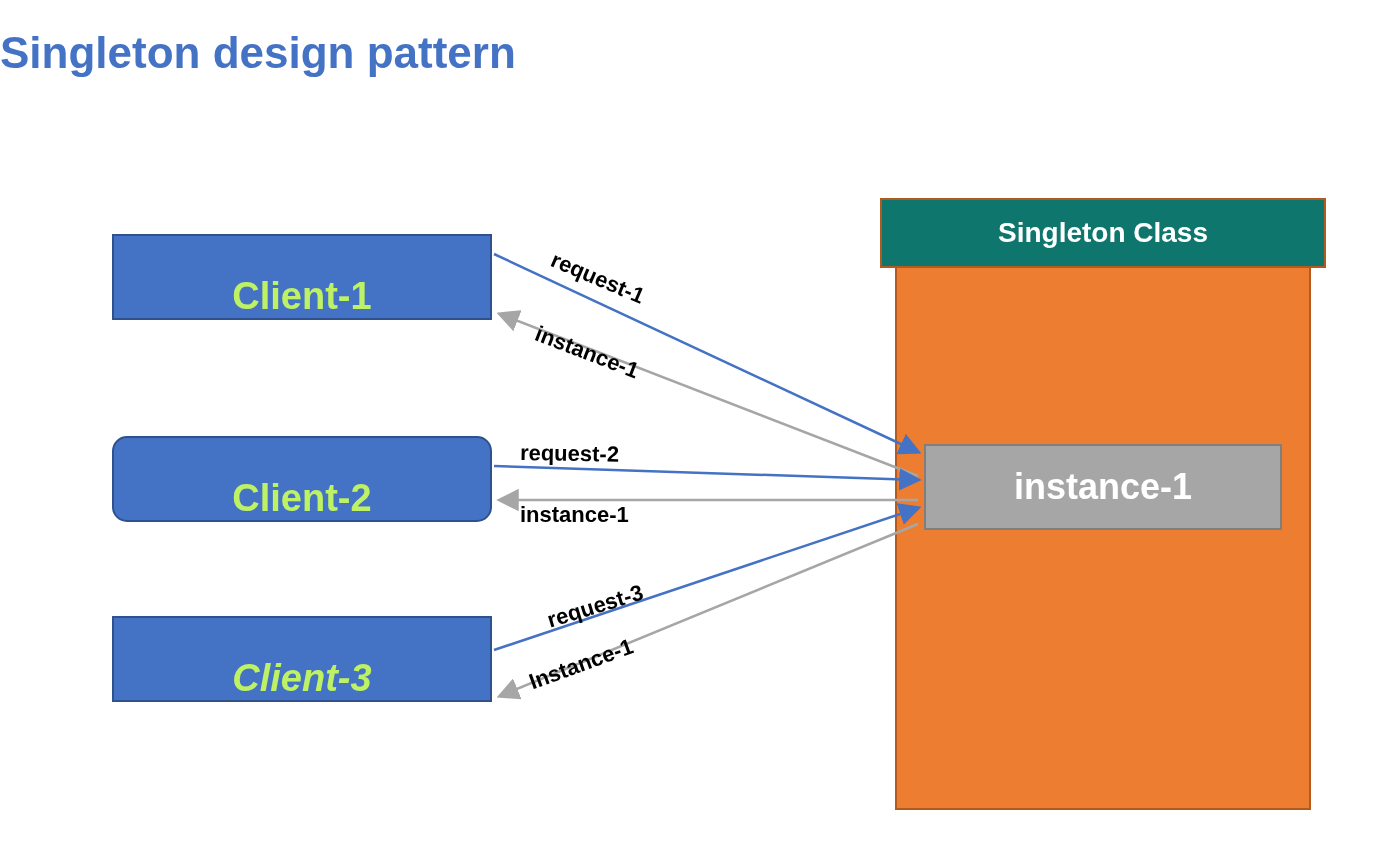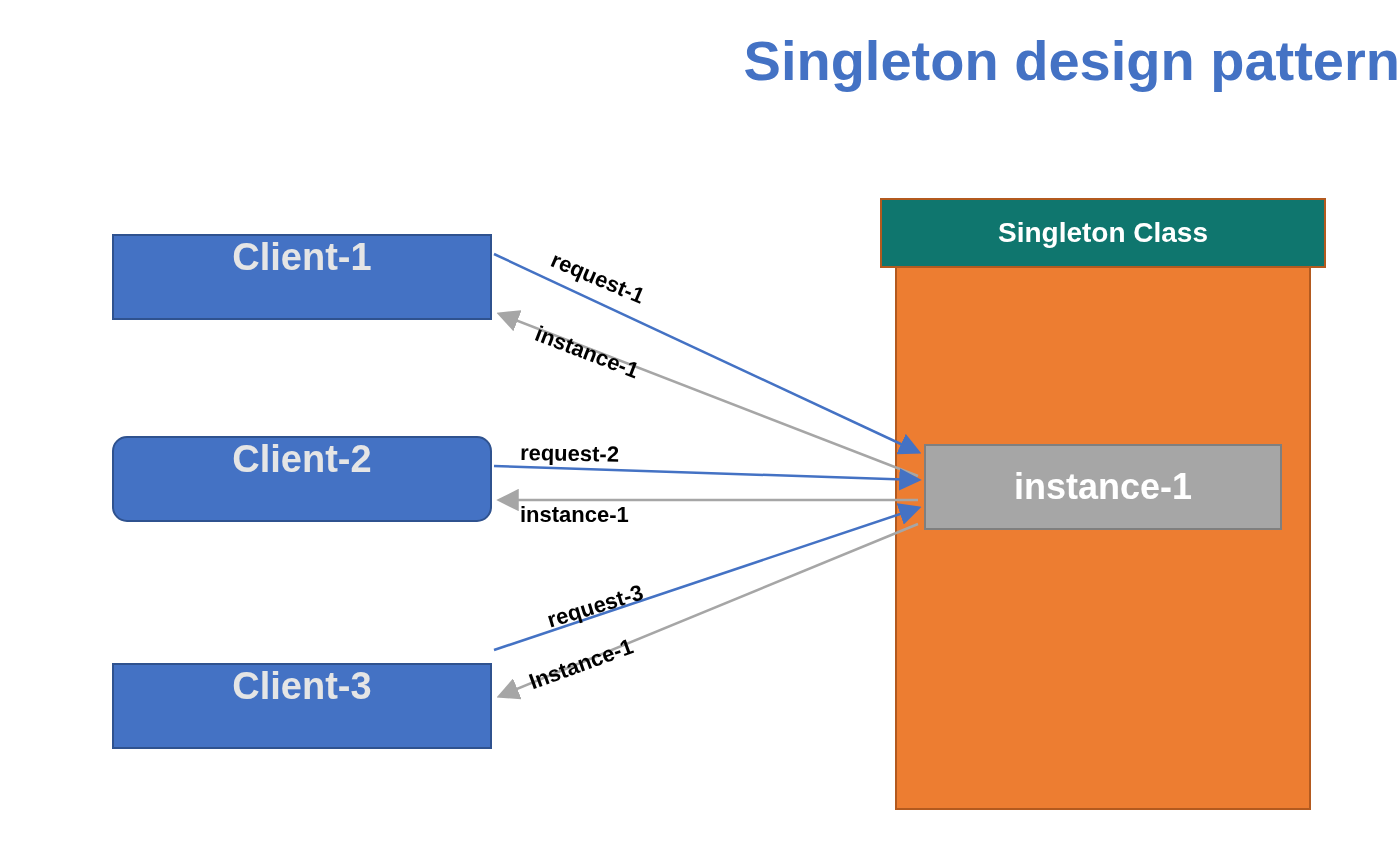--- a/index.html
+++ b/index.html
@@ -9,36 +9,36 @@
     height: 854px;
     background: #ffffff;
     font-family: "Segoe UI", "Helvetica Neue", Arial, sans-serif;
     overflow: hidden;
   }
   .title {
     position: absolute;
     top: 28px;
     left: 0;
     width: 1400px;
-    text-align: right;
-    font-size: 56px;
+    text-align: left;
+    font-size: 44px;
     font-weight: 700;
     color: #4472C4;
   }
   .client-box {
     position: absolute;
     width: 380px;
     height: 86px;
     background: #4472C4;
     border: 2px solid #2F528F;
-    color: #e5e5e5;
+    color: #bef264;
     font-size: 38px;
     font-weight: 700;
     display: flex;
-    align-items: flex-start;
+    align-items: flex-end;
     justify-content: center;
     box-sizing: border-box;
   }
   .singleton-body {
     position: absolute;
     background: #ED7D31;
     border: 2px solid #B35A1F;
     box-sizing: border-box;
   }
   .singleton-header {
@@ -86,21 +86,21 @@
 <body>
 
 <div class="title">Singleton design pattern</div>
 
 <div class="client-box" style="left:112px; top:234px;">
   <span>Client-1</span>
 </div>
 <div class="client-box" style="left:112px; top:436px;border-radius:15px;">
   <span>Client-2</span>
 </div>
-<div class="client-box" style="left:112px; top:663px;">
+<div class="client-box" style="left:112px; top:616px;font-style:italic;">
   <span>Client-3</span>
 </div>
 
 <div class="singleton-body" style="left:895px; top:216px; width:416px; height:594px;"></div>
 
 <div class="singleton-header" style="left:880px; top:198px; width:446px; height:70px;">
   <span>Singleton Class</span>
 </div>
 
 <div class="instance-box" style="left:924px; top:444px; width:358px; height:86px;">

